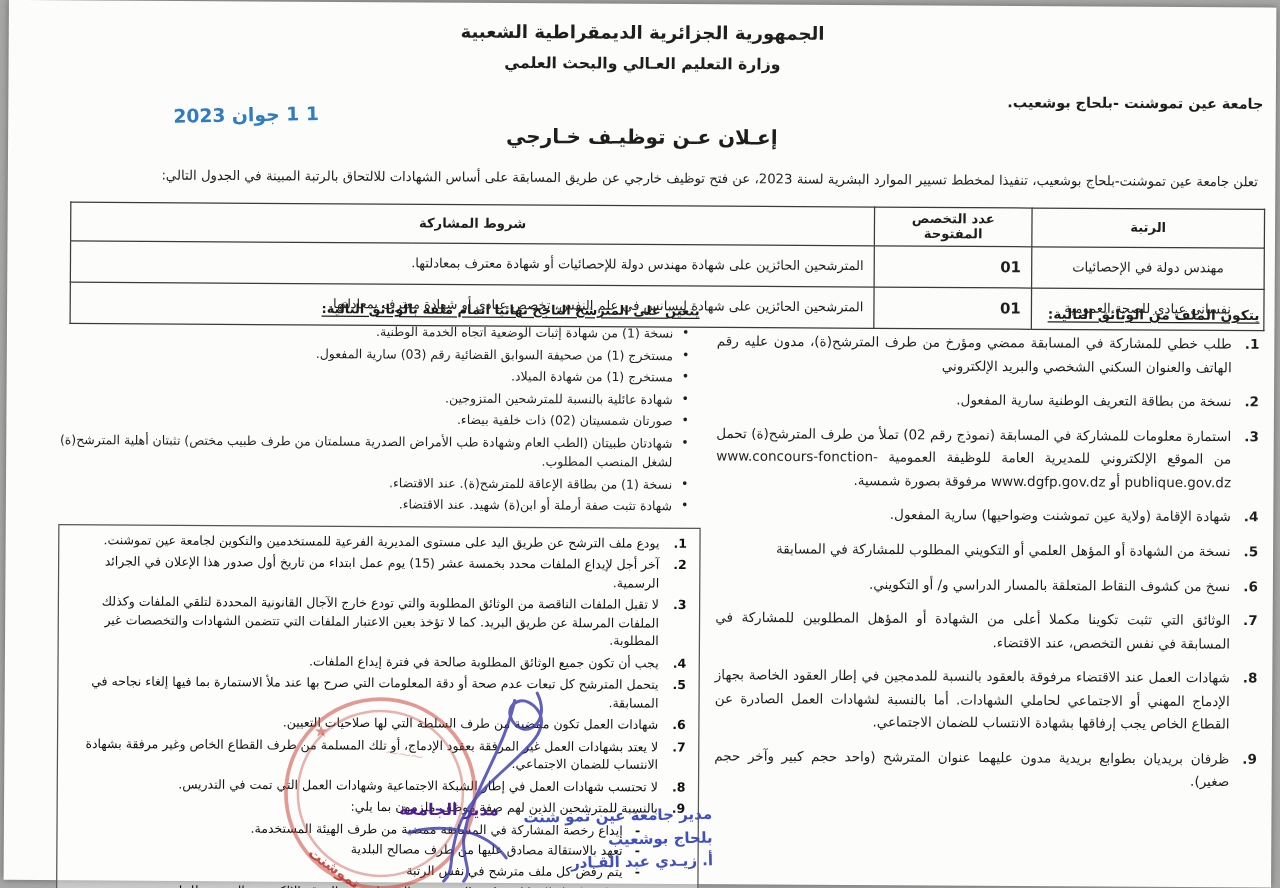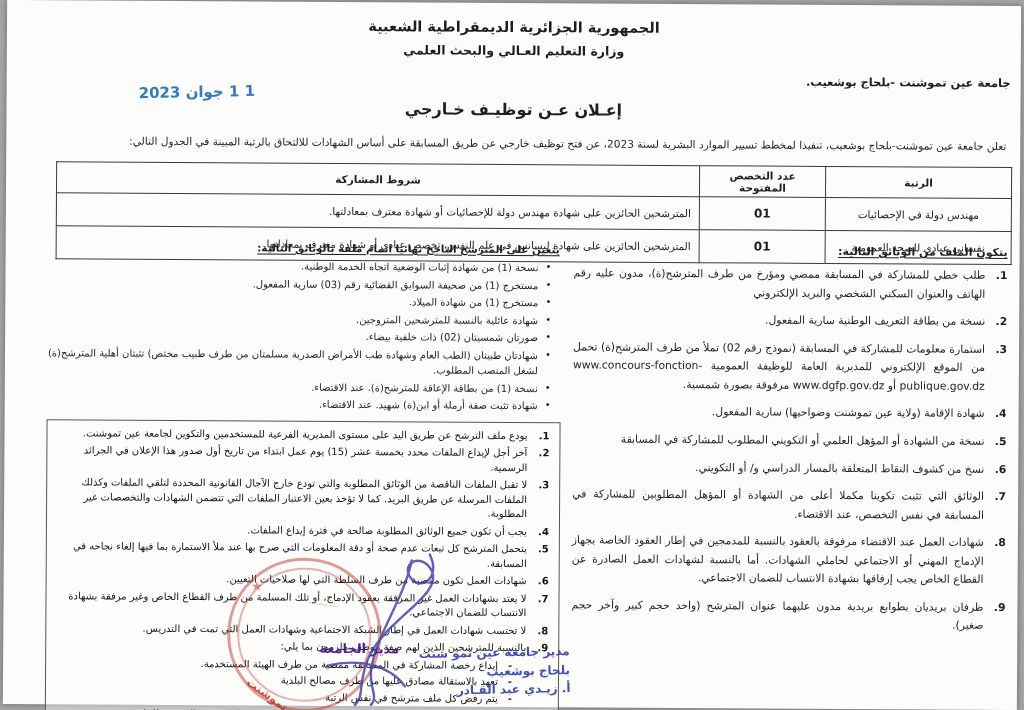--- a/index.html
+++ b/index.html
@@ -23,21 +23,21 @@
   .doc-title{position:absolute;top:97px;left:0;right:0;text-align:center;font-size:16px;font-weight:bold;}
   .intro{position:absolute;top:134px;right:14px;left:20px;font-size:10.6px;text-align:right;}
 
   .jobs-table{position:absolute;top:161px;right:8px;left:50px;border-collapse:collapse;width:auto;}
   table.jobs-table{width:calc(100% - 58px);}
   .jobs-table th,.jobs-table td{border:1px solid #3a3a3a;padding:3px 8px;}
   .jobs-table th{font-size:10.5px;font-weight:bold;text-align:center;}
   .col-rank{width:186px;}
   .col-pos{width:126px;}
   .cell-rank{font-size:10.5px;text-align:center;height:26px;}
-  .cell-pos{font-size:12px;font-weight:bold;text-align:center;}
+  .cell-pos{font-size:12px;font-weight:bold;}
   .cell-cond{font-size:10.4px;text-align:right;padding-right:12px;}
 
   .cols{position:absolute;top:240px;right:10px;left:42px;display:flex;gap:12px;align-items:flex-start;}
   .dossier-col{width:436px;flex:none;}
   .left-col{flex:1;min-width:0;}
 
   .sec-heading{font-size:11px;font-weight:bold;text-decoration:underline;text-underline-offset:2px;margin:0 2px 8px 0;}
   .sec-heading-sm{font-size:10.4px;margin-bottom:5px;}
 
   ol.num-list{list-style:none;margin:0;padding:0;counter-reset:n;}

